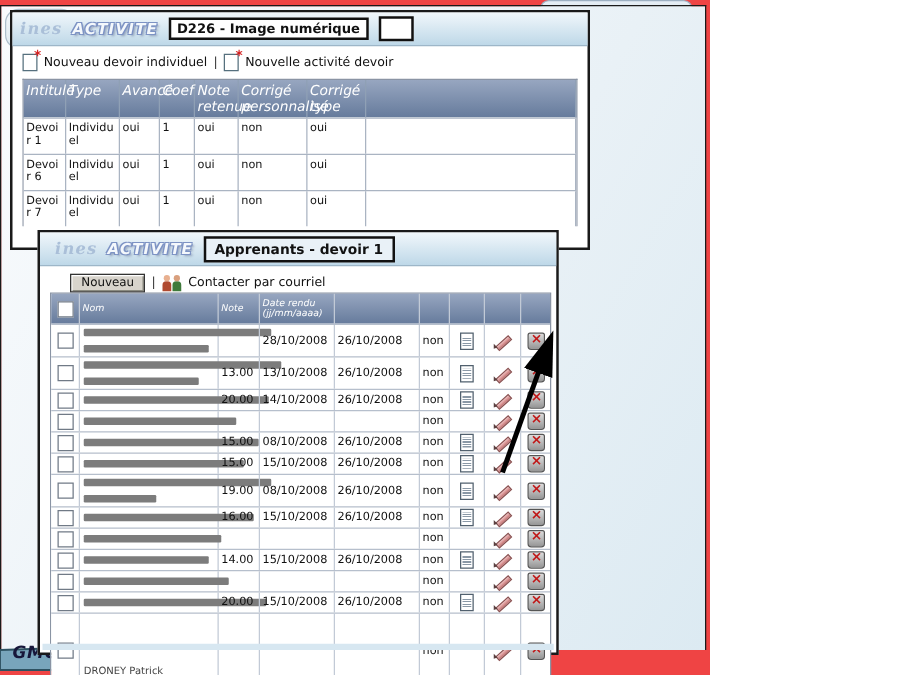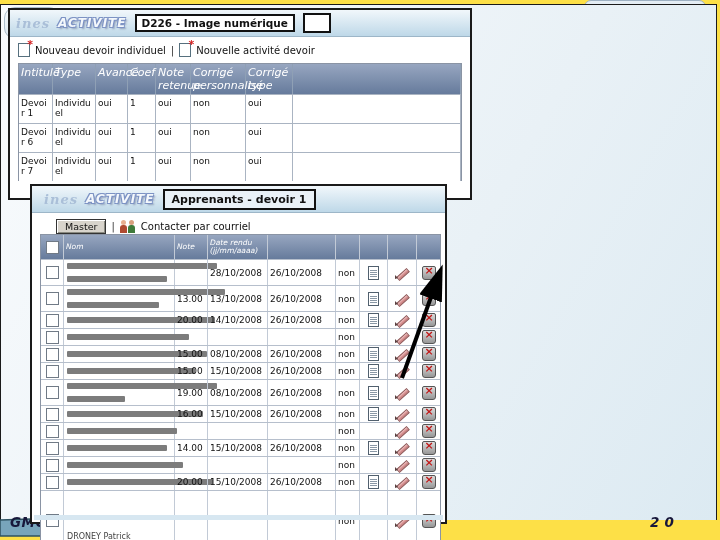--- a/index.html
+++ b/index.html
@@ -1,16 +1,16 @@
 <!DOCTYPE html>
 <html><head>
 <meta charset="utf-8">
 <style>
   html,body{margin:0;padding:0;}
-  .slide{position:relative;width:720px;height:540px;background:#fde047;overflow:hidden;
+  .slide{position:relative;width:568px;height:540px;background:#ef4444;overflow:hidden;
          font-family:"DejaVu Sans","Liberation Sans",sans-serif;color:#111;text-decoration:underline;}
   
   .win{position:absolute;background:#fff;border:2px solid #1a1a1a;}
   .appbar{height:26px;background:linear-gradient(#f1f7fb,#bed8e8);border-bottom:1px solid #9db6c8;
           display:flex;align-items:center;gap:8px;padding:0 6px;}
   .ineslogo{font-family:"DejaVu Serif","Liberation Serif",serif;font-style:italic;font-weight:bold;
             font-size:13px;color:#aabfd8;letter-spacing:1px;}
   .acttitle{font-weight:bold;font-style:italic;font-size:12px;letter-spacing:1px;color:#f4f8fc;
             text-shadow:-1px -1px 0 #7d93c4,1px -1px 0 #7d93c4,-1px 1px 0 #7d93c4,1px 1px 0 #7d93c4,2px 2px 2px rgba(20,30,80,.35);}
   .boxctl{background:#fff;border:2px solid #111;font-weight:bold;font-size:10.5px;padding:1px 5px;white-space:nowrap;}
@@ -152,21 +152,21 @@
   </div>
   <div id="win1step"></div>
 
   <div class="win" id="win2">
     <div class="appbar">
       <span class="ineslogo" style="margin-left:6px">ines</span>
       <span class="acttitle">ACTIVITE</span>
       <span class="pagebox">Apprenants - devoir 1</span>
     </div>
     <div class="toolbar">
-      <span class="btn">Master</span>
+      <span class="btn">Nouveau</span>
       <span class="sep">|</span>
       <span class="people">
           <i class="pa"></i>
           <i class="pb"></i>
         </span>
       <span>Contacter par courriel</span>
     </div>
     <div class="t2">
       <div class="t2h">
         <div class="c2c" style="justify-content:center">

